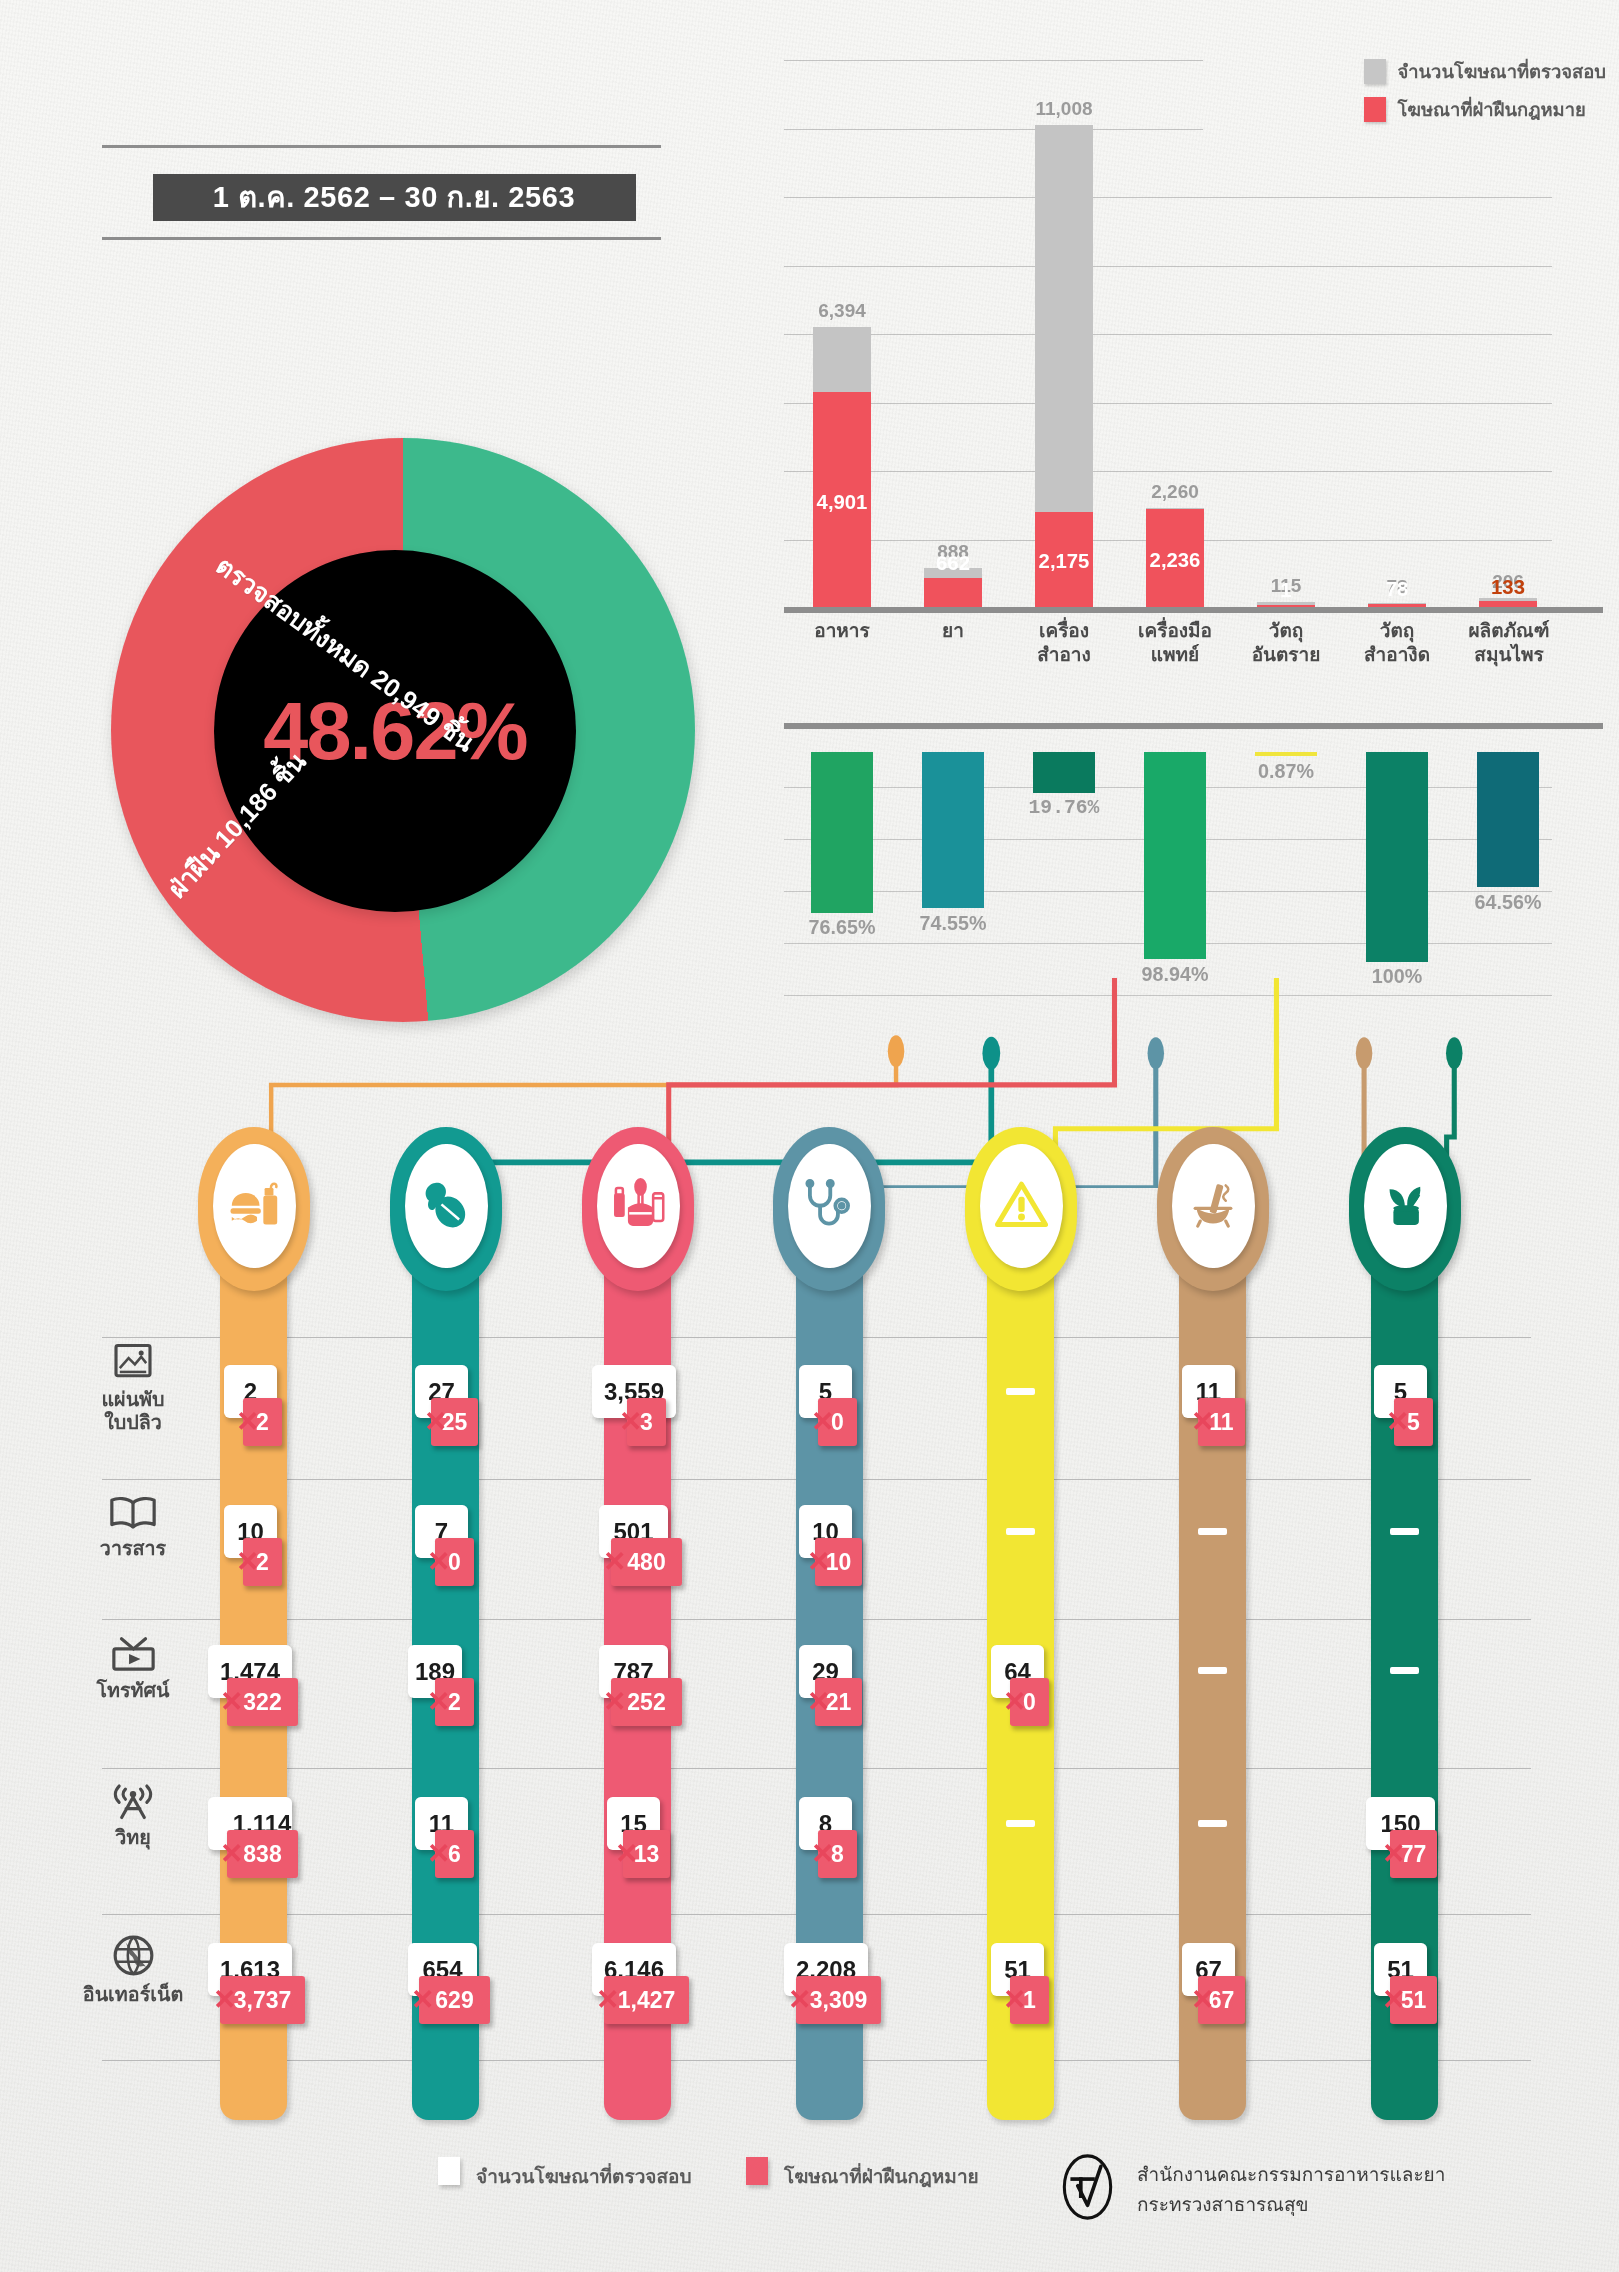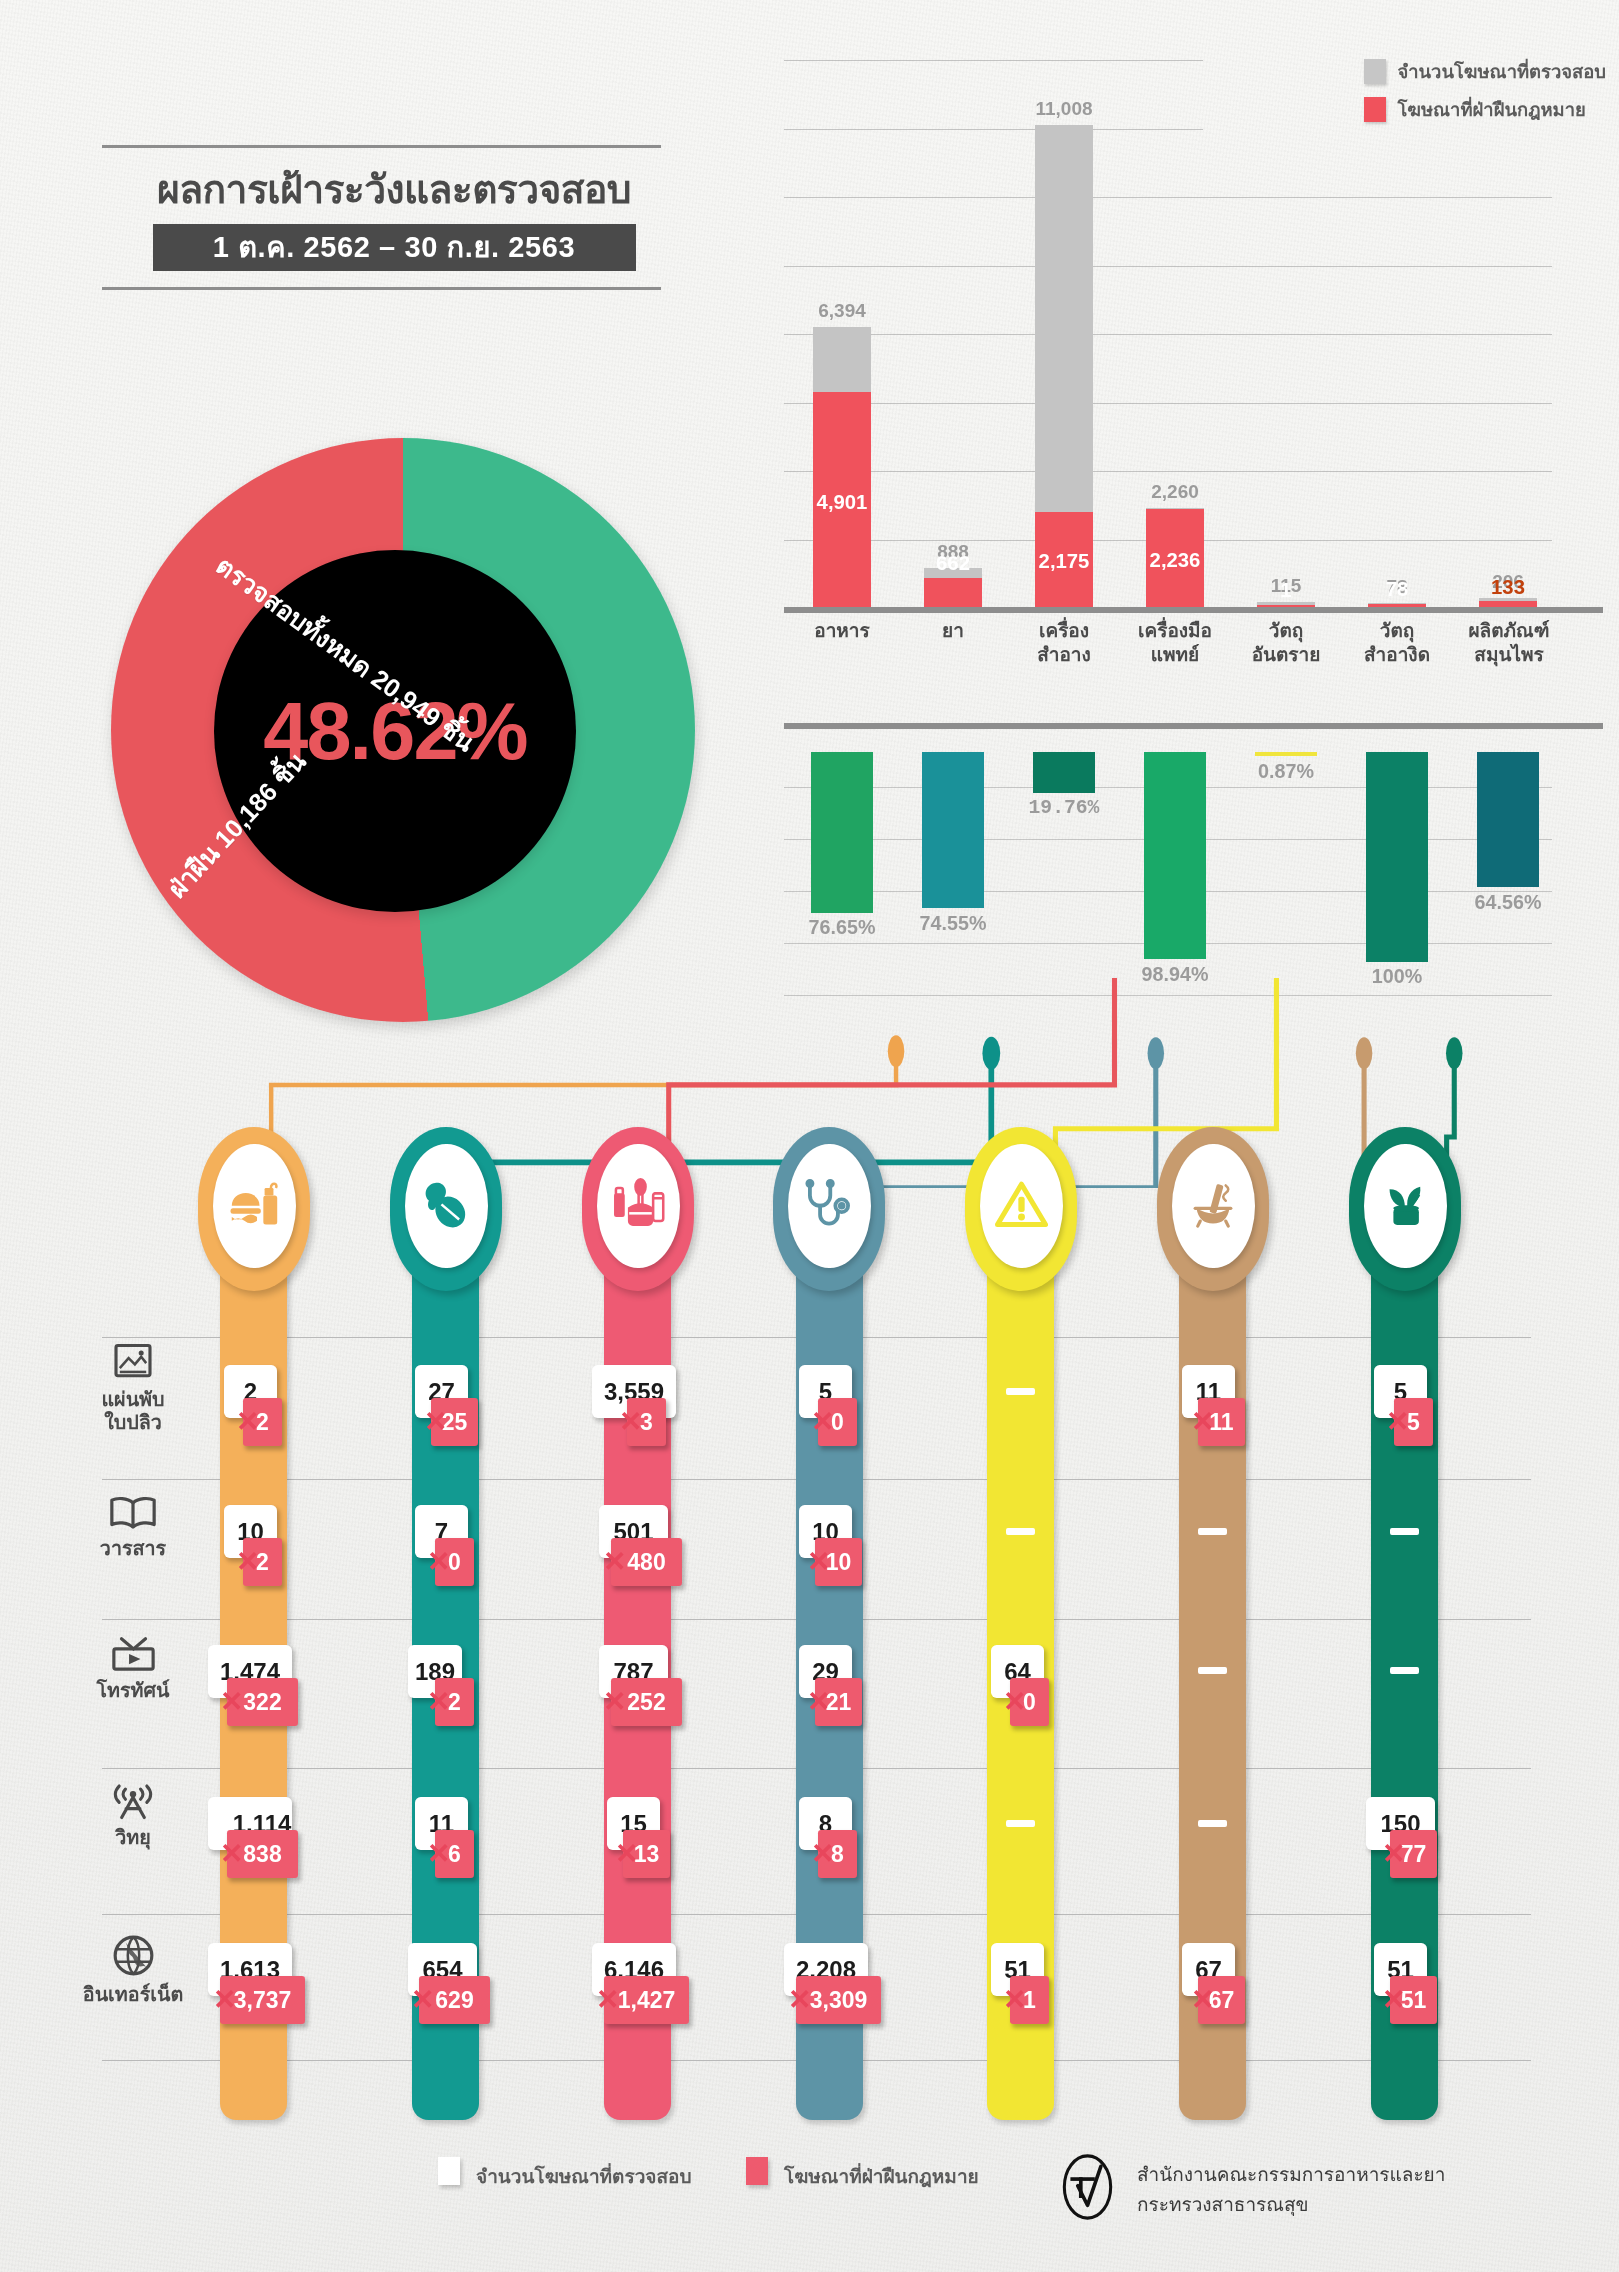--- a/index.html
+++ b/index.html
@@ -131,21 +131,20 @@
 </head>
 <body>
 
 <div class="paper"></div>
 
 <div class="stage">
 
   <div id="title-block">
     <div class="rule"></div>
     <div style="height:16.5px"></div>
-    <div class="title-line">ผลการเฝ้าระวังและตรวจสอบ</div>
     <div id="title-dates">1 ต.ค. 2562 – 30 ก.ย. 2563</div>
     <div style="height:16.5px"></div>
     <div class="rule bottom"></div>
   </div>
 
   <div id="donut-wrap">
     <div id="donut"></div>
     <div id="donut-hole">
       <span id="donut-pct">48.62%</span>
     </div>

